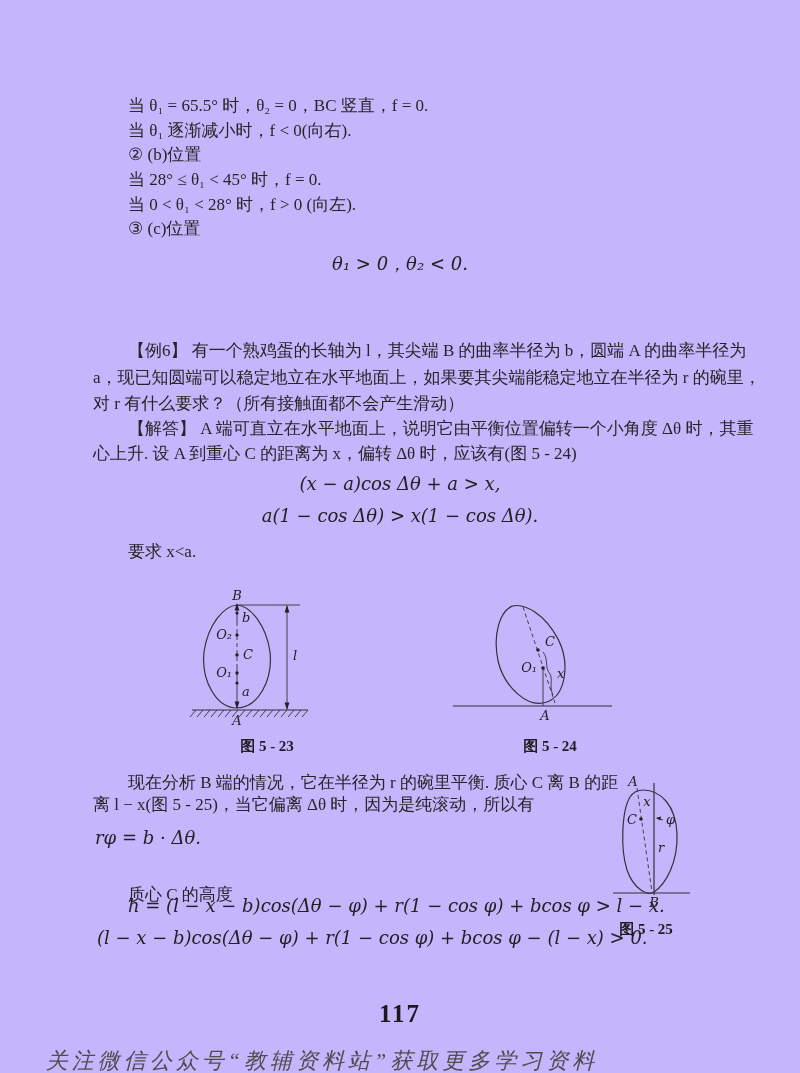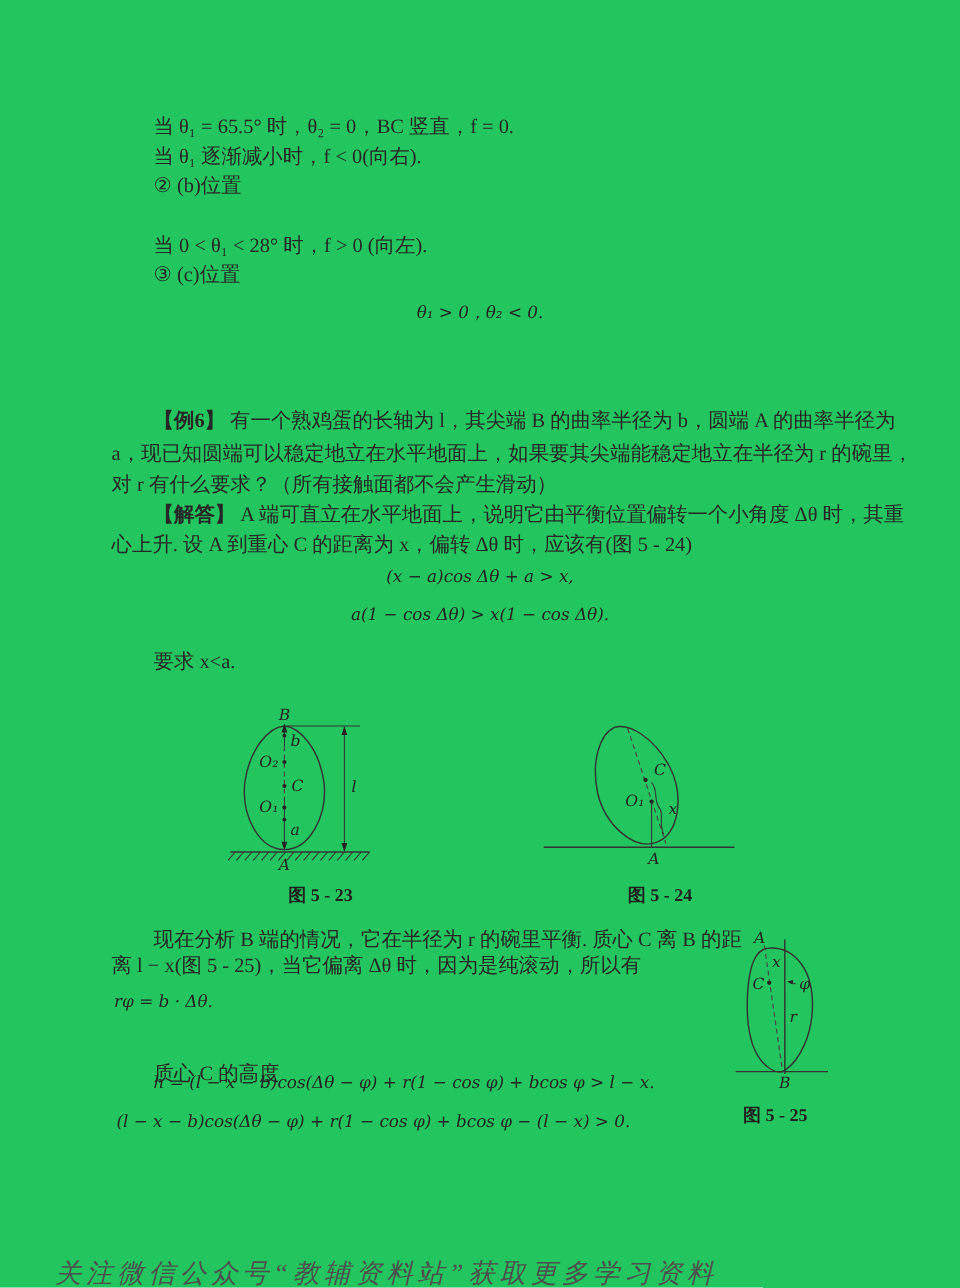--- a/index.html
+++ b/index.html
@@ -1,27 +1,27 @@
 <!DOCTYPE html>
 <html><head>
 <meta charset="utf-8">
 <style>
   html,body{margin:0;padding:0;background:#e8e8e8;}
   .page{
     position:relative;width:800px;height:1073px;margin:0 auto;
-    background:#22c55e;overflow:hidden;
+    background:#c4b5fd;overflow:hidden;
     font-family:"Liberation Serif","DejaVu Serif",serif;
     color:#262626;
   }
   .abs{position:absolute;white-space:nowrap;}
   .cn{font-size:17px;line-height:24.6px;}
-  .tag{font-weight:bold;text-align:right;}
+  .tag{font-weight:normal;text-align:right;}
   .math{
     font-family:"DejaVu Serif","Liberation Serif",serif;
-    font-style:italic;font-size:14px;color:#222;
+    font-style:italic;font-size:18px;color:#222;
   }
   .centered{left:0;width:800px;text-align:center;}
   .fig-caption{
     font-weight:bold;font-size:15px;text-align:center;color:#1e1e1e;
     font-family:Liberation Serif, serif;
   }
   .page-number{
     left:0;width:800px;text-align:center;
     font-size:25px;font-weight:bold;letter-spacing:2px;color:#1a1a1a;
   }
@@ -41,20 +41,21 @@
   }
 </style>
 </head>
 <body>
 
 <div class="page">
 
   <div class="abs cn" style="left:128px;top:94px;">当 θ₁ = 65.5° 时，θ₂ = 0，BC 竖直，f = 0.</div>
   <div class="abs cn" style="left:128px;top:119px;">当 θ₁ 逐渐减小时，f &lt; 0(向右).</div>
   <div class="abs cn" style="left:128px;top:143px;">② (b)位置</div>
+  <div class="abs cn" style="left:128px;top:168px;">当 28° ≤ θ₁ &lt; 45° 时，f = 0.</div>
   <div class="abs cn" style="left:128px;top:193px;">当 0 &lt; θ₁ &lt; 28° 时，f &gt; 0 (向左).</div>
   <div class="abs cn" style="left:128px;top:217px;">③ (c)位置</div>
 
   <div class="abs math centered" style="top:252px;">θ₁ &gt; 0，θ₂ &lt; 0.</div>
 
   <div class="abs cn" style="left:128px;top:339px;">
     <span class="tag">【例6】</span>
     <span>有一个熟鸡蛋的长轴为 l，其尖端 B 的曲率半径为 b，圆端 A 的曲率半径为</span>
   </div>
   <div class="abs cn" style="left:93px;top:366px;">a，现已知圆端可以稳定地立在水平地面上，如果要其尖端能稳定地立在半径为 r 的碗里，</div>
@@ -141,15 +142,16 @@
     <polygon class="arrow" points="60,50 65,48.6 64.4,52.4"></polygon>
     <text x="37" y="18" text-anchor="middle">A</text>
     <text x="51" y="38" text-anchor="middle">x</text>
     <text x="41" y="56" text-anchor="end">C</text>
     <text x="70" y="56" text-anchor="start">φ</text>
     <text x="62" y="84" text-anchor="start">r</text>
     <text x="58" y="139" text-anchor="middle">B</text>
   </svg>
   <div class="abs fig-caption" style="left:596px;top:920px;width:100px;">图 5 - 25</div>
 
+  <div class="abs page-number" style="top:1000px;">117</div>
   <div class="abs watermark" style="top:1046px;">关注微信公众号“教辅资料站”获取更多学习资料</div>
 
 </div>
 
 </body></html>

